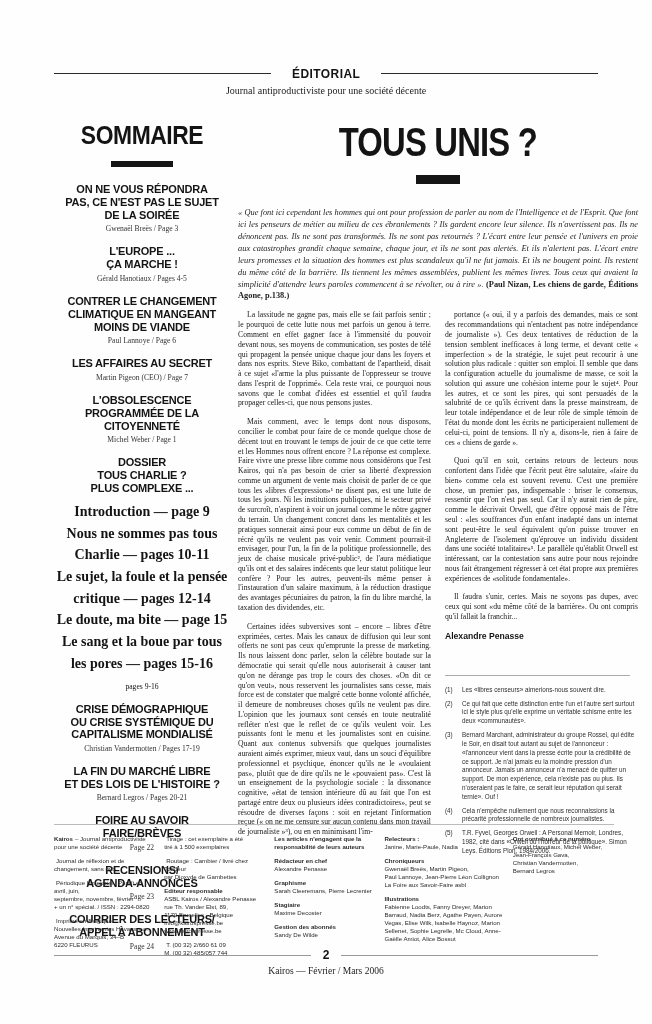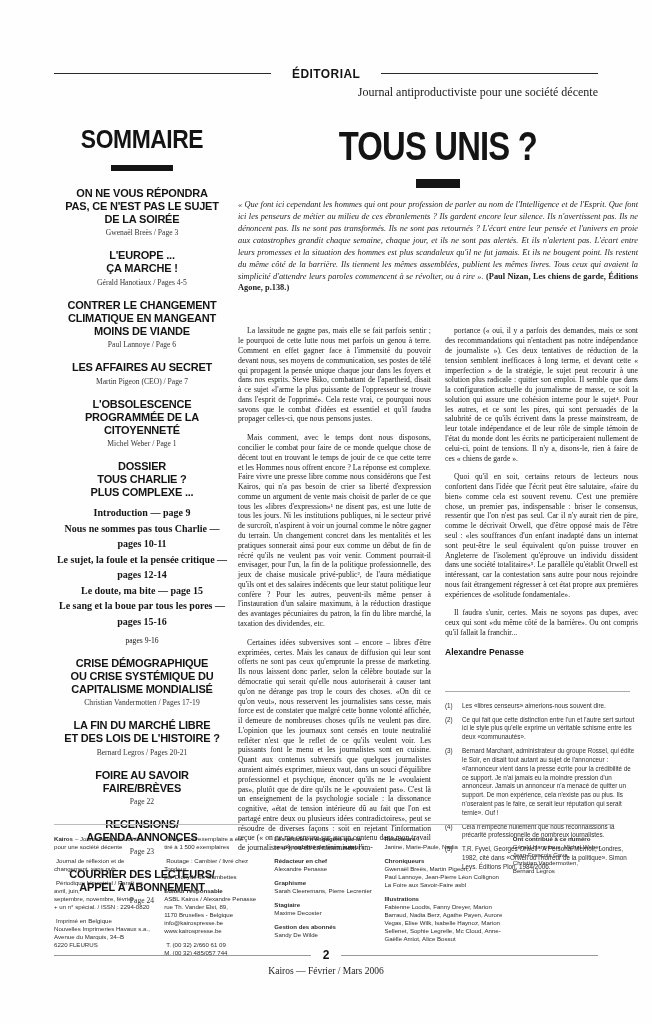--- a/index.html
+++ b/index.html
@@ -10,55 +10,55 @@
   }
   
   .header{padding:66px 54px 0 54px;}
   .header-row{display:flex;align-items:center;gap:18px;}
   .header-rule{flex:1;border-top:1.5px solid #2a2a2a;height:0;}
   .header-label{
     font-family:"Liberation Sans", sans-serif;font-weight:bold;
     font-size:13px;letter-spacing:.5px;transform:scaleX(.92);
   }
   .header-sub{
-    text-align:right;font-size:12px;margin-top:4px;color:#222;
+    text-align:center;font-size:10px;margin-top:4px;color:#222;
   }
   
   .content{display:flex;padding:24px 14px 0 54px;}
   
   .sommaire{width:176px;flex:none;text-align:center;}
   .som-title{
     font-family:"Liberation Sans", sans-serif;font-weight:bold;
     font-size:26px;letter-spacing:-.5px;transform:scaleX(.88);transform-origin:center;
   }
   .som-bar{width:62px;height:6px;background:#151515;margin:10px auto 16px auto;}
   .som-item{margin-bottom:12px;}
   .som-item-title{
     font-family:"Liberation Sans", sans-serif;font-weight:bold;
     font-size:11px;line-height:1.18;white-space:pre-line;letter-spacing:-.2px;
   }
   .som-byline{font-size:7.6px;color:#333;margin-top:2.5px;}
   .dossier-subs{margin-top:6px;}
-  .dossier-sub{font-size:10px;font-weight:bold;line-height:1.55;}
+  .dossier-sub{font-size:14px;font-weight:bold;line-height:1.55;}
   .dossier-note{font-size:7.6px;margin-top:7px;}
   
   .editorial{flex:1;margin-left:8px;}
   .ed-title-wrap{text-align:center;}
   .ed-title{
     display:inline-block;font-family:"Liberation Sans", sans-serif;font-weight:bold;
     font-size:40px;letter-spacing:-1px;transform:scaleX(.82);transform-origin:center;
     white-space:nowrap;
   }
   .ed-bar{width:44px;height:9px;background:#151515;margin:10px auto 0 auto;}
   .quote{
-    margin-top:11px;font-style:italic;font-size:8.4px;line-height:1.42;
+    margin-top:23px;font-style:italic;font-size:8.4px;line-height:1.42;
     text-align:justify;color:#1c1c1c;
   }
   .quote-attr{font-style:normal;font-weight:bold;}
-  .cols{display:flex;gap:14px;margin-top:32px;justify-content:space-between;}
+  .cols{display:flex;gap:14px;margin-top:8px;justify-content:space-between;}
   .col{flex:1;min-width:0;}
   .body-p{
     margin:0 0 9px 0;font-size:7.7px;line-height:1.27;text-align:justify;
     text-indent:9px;color:#191919;
   }
   .signature{
     font-family:"Liberation Sans", sans-serif;font-weight:bold;font-size:8.6px;
     margin-top:6px;
   }
   .fn-divider{border-top:1px solid #aaa;margin:34px 0 10px 0;width:96%;}

